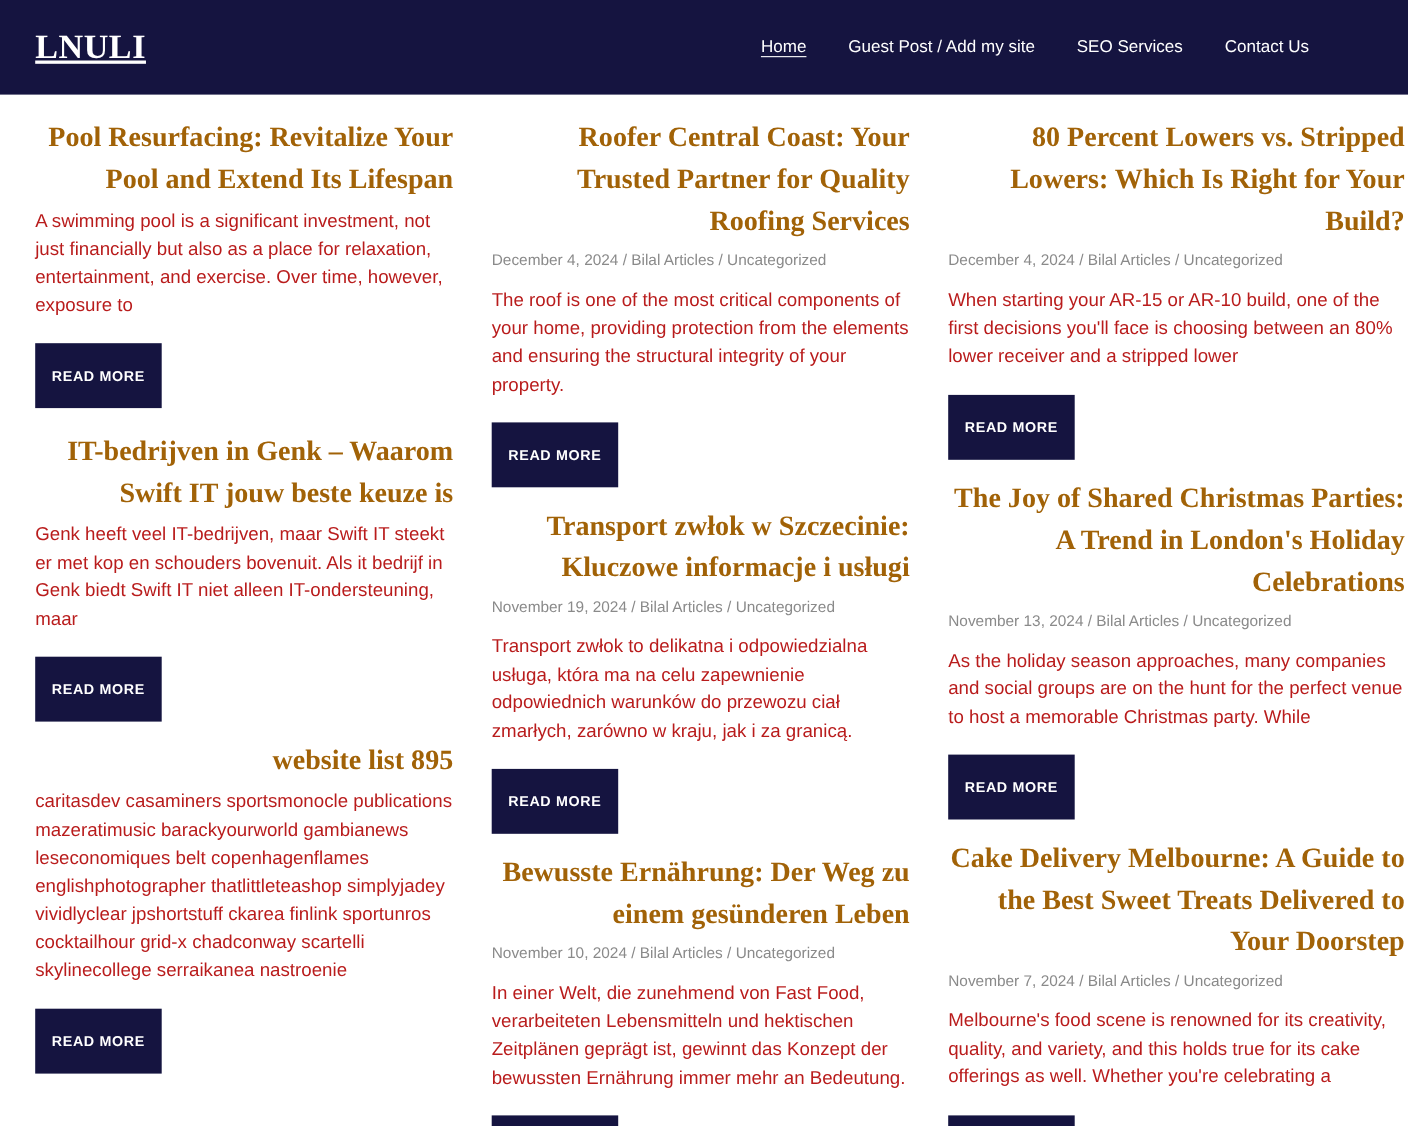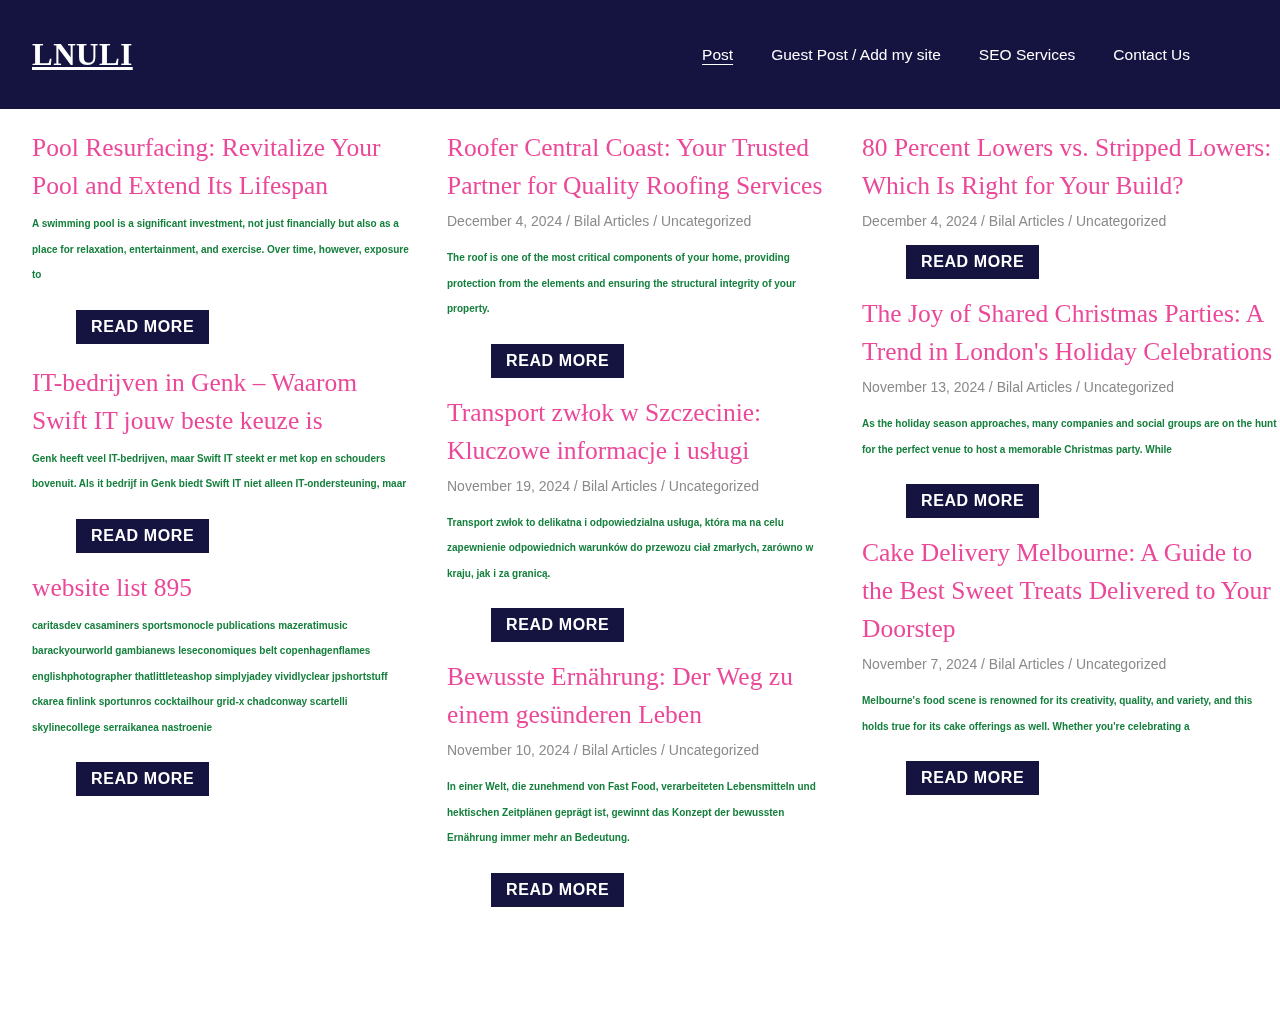--- a/index.html
+++ b/index.html
@@ -8,21 +8,21 @@
     padding: 0;
     width: 1280px;
     background: #ffffff;
     font-family: "Liberation Sans", sans-serif;
   }
   body { overflow: hidden; }
 
   
   .site-header {
     background: #151440;
-    height: 109px;
+    height: 86px;
     display: flex;
     align-items: center;
     padding: 0 32px;
   }
   .site-logo {
     color: #ffffff;
     font-family: "Liberation Serif", serif;
     font-size: 31px;
     font-weight: bold;
     letter-spacing: 0.5px;
@@ -53,64 +53,63 @@
     padding: 0 32px;
     margin-top: 20px;
   }
   .post-col { padding-right: 35px; }
   .post-card { margin-bottom: 16px; }
 
   .post-title {
     font-family: "Liberation Serif", serif;
     font-size: 25.5px;
     line-height: 38px;
-    font-weight: normal;
-    color: #ec4899;
+    font-weight: bold;
+    color: #a16207;
     margin: 0 0 6px 0;
+    text-align: right;
   }
   .post-meta {
     font-size: 14px;
     color: #8a8a8a;
     margin-bottom: 14px;
     line-height: 20px;
   }
   .post-excerpt {
-    font-size: 10px;
+    font-size: 17px;
     line-height: 25.5px;
-    color: #15803d;
+    color: #b91c1c;
     margin: 0 0 22px 0;
-    font-weight: bold;
   }
   .read-more {
     display: inline-block;
     background: #151440;
     color: #ffffff;
-    font-size: 16px;
+    font-size: 13px;
     font-weight: bold;
     letter-spacing: 0.6px;
-    padding: 8px 15px;
+    padding: 22px 15px;
     border: none;
     text-decoration: none;
     cursor: pointer;
     text-transform: uppercase;
-    margin-left: 44px;
   }
 
   
   .col-1 .post-card:nth-child(1) { margin-bottom: 20px; }
   .col-2 { padding-top: 0; }
   .col-3 { padding-right: 0; }
 </style>
 </head>
 <body>
 
 <header class="site-header">
   <a class="site-logo" href="#">LNULI</a>
   <nav class="main-nav">
-    <a class="nav-link active" href="#">Post</a>
+    <a class="nav-link active" href="#">Home</a>
     <a class="nav-link" href="#">Guest Post / Add my site</a>
     <a class="nav-link" href="#">SEO Services</a>
     <a class="nav-link" href="#">Contact Us</a>
   </nav>
 </header>
 
 <main class="posts-grid">
 
   <div class="post-col col-1">
     <article class="post-card">
@@ -148,20 +147,21 @@
       <div class="post-meta">November 10, 2024 / Bilal Articles / Uncategorized</div>
       <p class="post-excerpt">In einer Welt, die zunehmend von Fast Food, verarbeiteten Lebensmitteln und hektischen Zeitplänen geprägt ist, gewinnt das Konzept der bewussten Ernährung immer mehr an Bedeutung.</p>
       <a class="read-more" href="#">READ MORE</a>
     </article>
   </div>
 
   <div class="post-col col-3">
     <article class="post-card">
       <h2 class="post-title">80 Percent Lowers vs. Stripped Lowers: Which Is Right for Your Build?</h2>
       <div class="post-meta">December 4, 2024 / Bilal Articles / Uncategorized</div>
+      <p class="post-excerpt">When starting your AR-15 or AR-10 build, one of the first decisions you'll face is choosing between an 80% lower receiver and a stripped lower</p>
       <a class="read-more" href="#">READ MORE</a>
     </article>
     <article class="post-card">
       <h2 class="post-title">The Joy of Shared Christmas Parties: A Trend in London's Holiday Celebrations</h2>
       <div class="post-meta">November 13, 2024 / Bilal Articles / Uncategorized</div>
       <p class="post-excerpt">As the holiday season approaches, many companies and social groups are on the hunt for the perfect venue to host a memorable Christmas party. While</p>
       <a class="read-more" href="#">READ MORE</a>
     </article>
     <article class="post-card">
       <h2 class="post-title">Cake Delivery Melbourne: A Guide to the Best Sweet Treats Delivered to Your Doorstep</h2>

